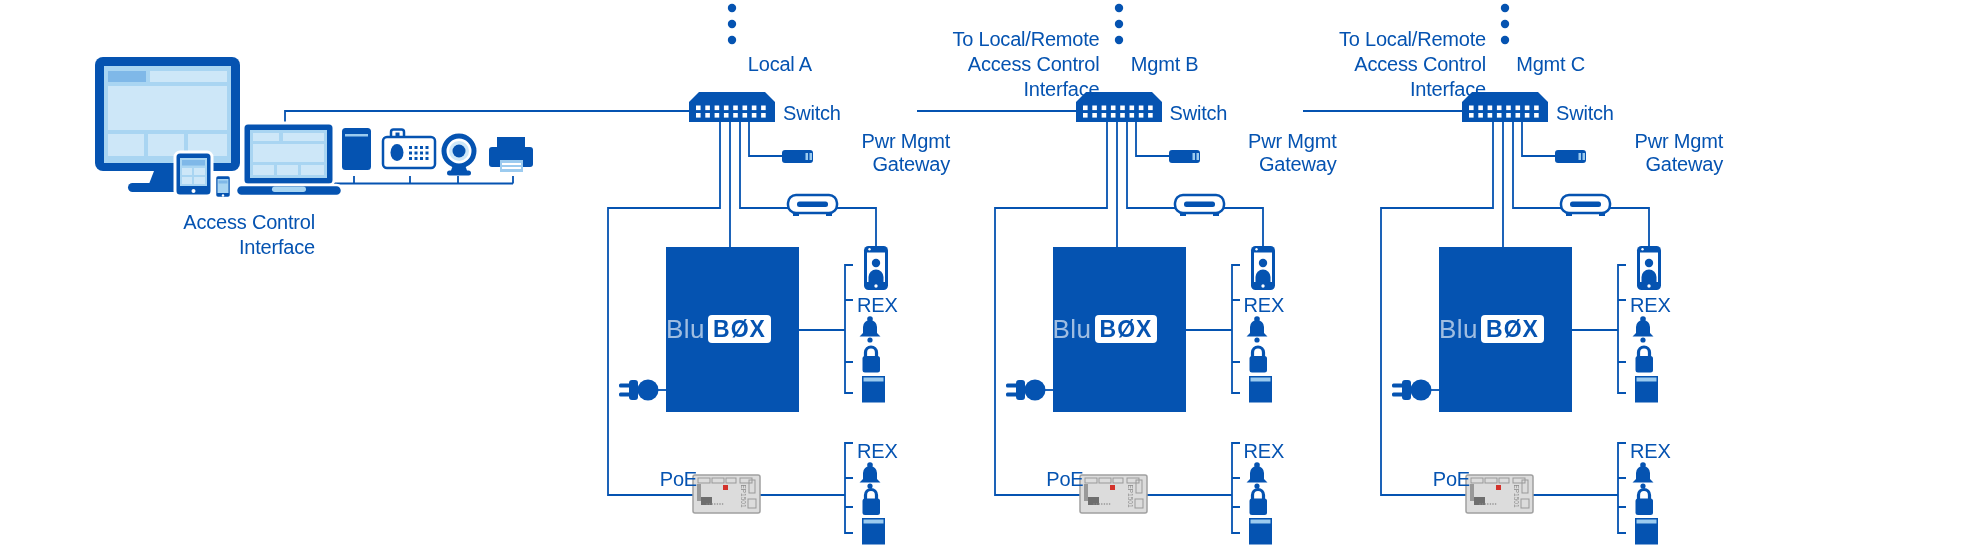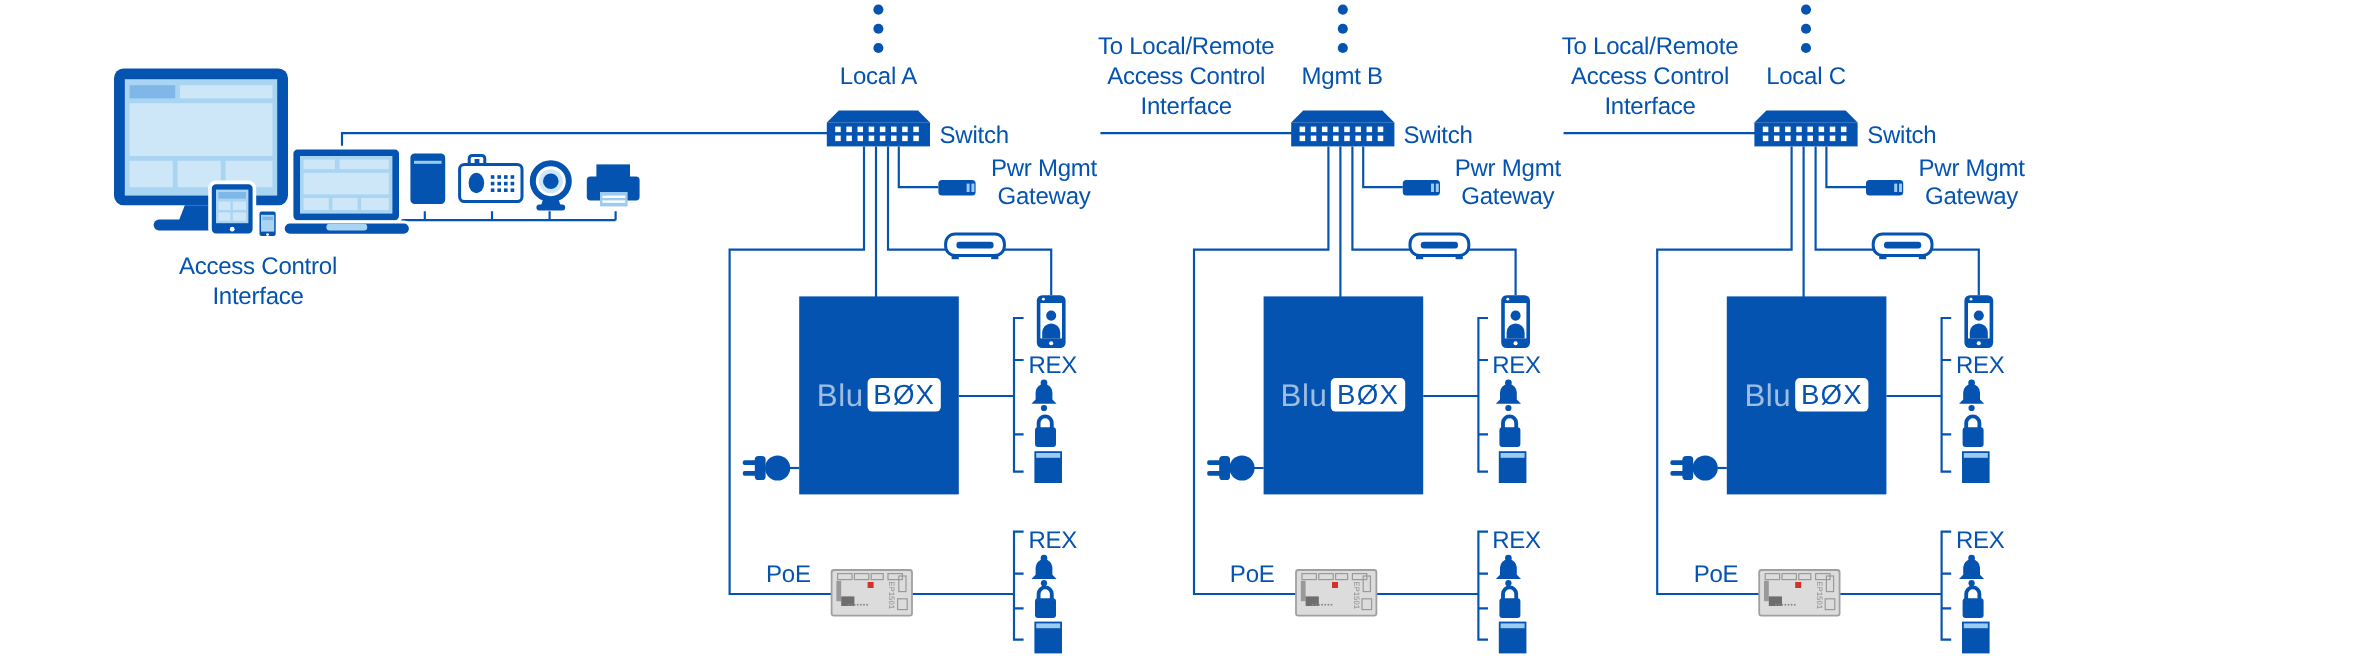--- a/index.html
+++ b/index.html
@@ -1,27 +1,27 @@
 <!DOCTYPE html>
 <html><head>
 <meta charset="utf-8">
 <style>
   *{margin:0;padding:0;box-sizing:border-box}
   html,body{background:#fff}
   .canvas{position:relative;width:1974px;height:552px;background:#fff;overflow:hidden;
           font-family:"Liberation Sans","DejaVu Sans",sans-serif;color:#0553B1}
   .lbl{position:absolute;color:#0553B1;font-size:20px;line-height:25px;letter-spacing:-0.2px;white-space:nowrap}
-  .center{text-align:center}
+  .center{text-align:right}
   .gsvg{position:absolute;left:0;top:0}
   .site{position:absolute;top:0;width:460px;height:552px}
   .site svg{position:absolute;left:0;top:0}
   .blulogo{position:absolute;left:164px;top:310px;width:133px;height:38px;
-           display:flex;align-items:center;justify-content:center;gap:3px}
+           display:flex;align-items:center;gap:3px}
   .blu{color:rgba(255,255,255,.62);font-size:26px;letter-spacing:.5px}
-  .bbox{background:#fff;color:#0553B1;font-weight:normal;font-size:23px;line-height:28px;
+  .bbox{background:#fff;color:#0553B1;font-weight:bold;font-size:23px;line-height:28px;
         padding:0 5px;border-radius:4px;letter-spacing:1px}
   .pwr{line-height:23px}
 </style>
 </head>
 <body>
 
 <div class="canvas">
 
   <svg class="gsvg" width="1974" height="552" viewBox="0 0 1974 552">
 
@@ -543,21 +543,21 @@
         <rect x="360" y="518" width="23" height="26.5" fill="#0553B1"></rect>
         <rect x="361.5" y="519.5" width="20" height="4" fill="#9CCBEF"></rect>
       </g>
     </svg>
 
     <div class="lbl center" style="left:-11px;top:27px;width:222px">
       <div>To Local/Remote</div>
       <div>Access Control</div>
       <div>Interface</div>
     </div>
-    <div class="lbl center" style="left:150px;top:52px;width:160px">Local C</div>
+    <div class="lbl center" style="left:150px;top:52px;width:160px">Mgmt C</div>
     <div class="lbl" style="left:281px;top:101px">Switch</div>
     <div class="lbl center pwr" style="left:288px;top:130px;width:160px">
       <div>Pwr Mgmt</div>
       <div>Gateway</div>
     </div>
     <div class="blulogo">
       <span class="blu">Blu</span>
       <span class="bbox">BØX</span>
     </div>
     <div class="lbl" style="left:355px;top:293px">REX</div>

